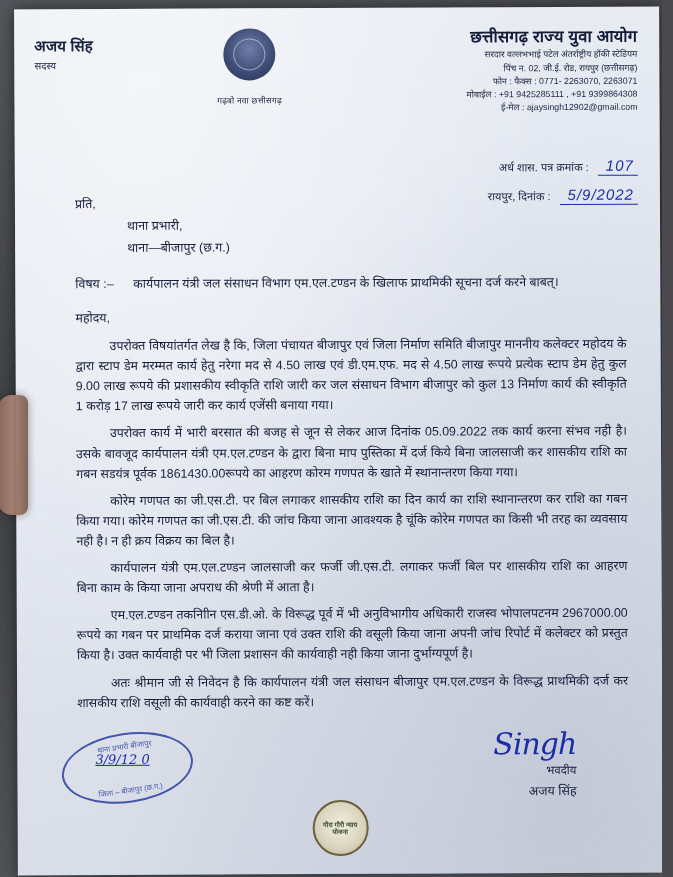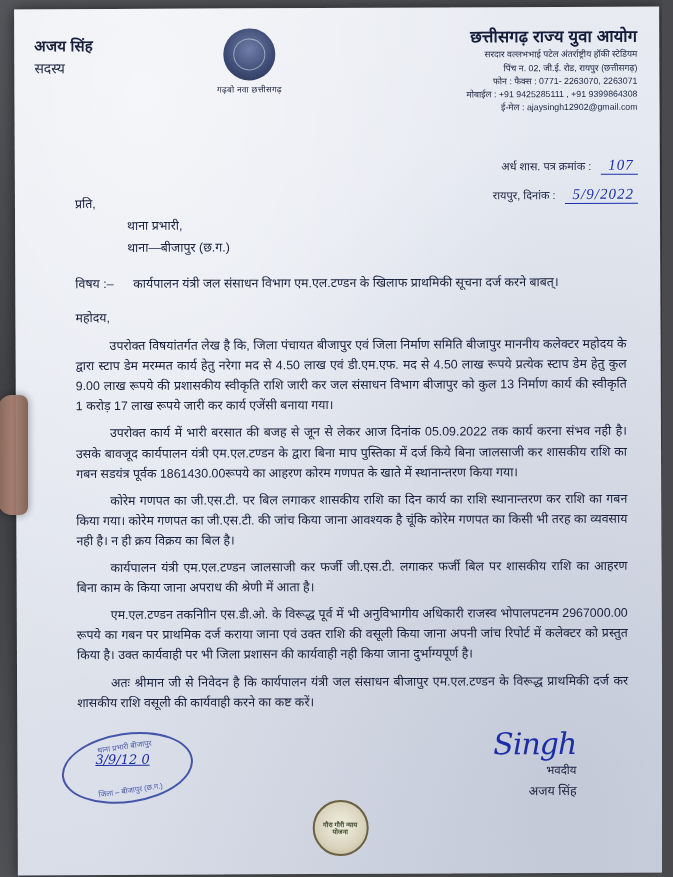--- a/index.html
+++ b/index.html
@@ -65,21 +65,21 @@
     width: 150px;
     padding-top: 10px;
   }
   .sender .name {
     font-size: 15px;
     font-weight: 700;
     letter-spacing: .2px;
     color: #18203c;
   }
   .sender .desig {
-    font-size: 14px;
+    font-size: 10px;
     margin-top: 3px;
     color: #1b2340;
   }
   .emblem-wrap {
     width: 130px;
     text-align: center;
     padding-top: 4px;
   }
   .emblem {
     width: 52px;
@@ -93,21 +93,21 @@
     content: "";
     position: absolute;
     left: 50%; top: 50%;
     width: 30px; height: 30px;
     transform: translate(-50%,-50%);
     border-radius: 50%;
     border: 1px solid rgba(255,255,255,0.45);
   }
   .emblem-cap {
     font-size: 8.5px;
-    margin-top: 3px;
+    margin-top: 14px;
     color: #1d2банан;
     color: #1d2340;
     letter-spacing: .2px;
   }
   .org {
     flex: 1;
     text-align: right;
     padding-top: 2px;
     line-height: 1.35;
   }
@@ -133,21 +133,21 @@
     position: absolute;
     right: 22px;
     top: 150px;
     width: 260px;
     text-align: right;
     font-size: 11px;
     color: #182040;
   }
   .refrow { margin-bottom: 12px; position: relative; }
   .hand {
-    font-family: Liberation Serif, serif;
+    font-family: Liberation Sans, sans-serif;
     font-style: italic;
     font-size: 15px;
     color: #1b2ea8;
     border-bottom: 1px solid #1b2ea8;
     padding: 0 4px 1px 8px;
     margin-left: 6px;
     letter-spacing: 1px;
   }
 
   

